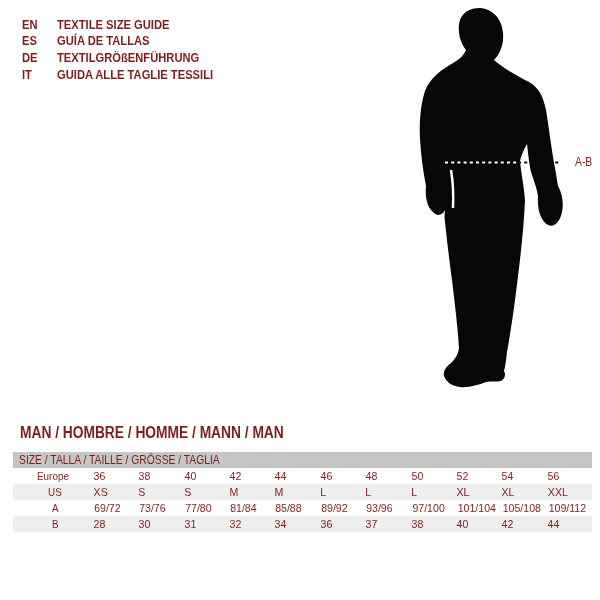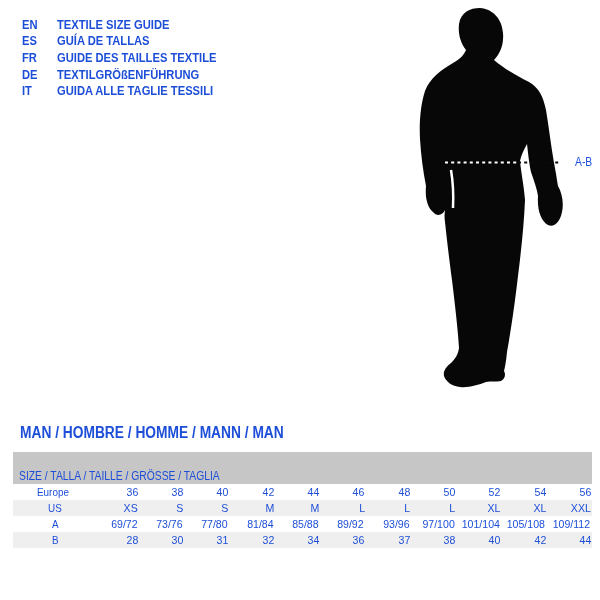--- a/index.html
+++ b/index.html
@@ -1,65 +1,61 @@
 <!DOCTYPE html>
 <html><head>
 <meta charset="utf-8">
 <style>
   html,body { margin:0; padding:0; }
   .stage {
     position:relative; width:600px; height:600px; background:#ffffff;
-    font-family:"Liberation Sans", sans-serif; color:#1d4ed8; overflow:hidden;
+    font-family:"Liberation Sans", sans-serif; color:#7f1d1d; overflow:hidden;
   }
   .cnd { display:inline-block; transform:scaleX(0.86); transform-origin:0 50%; white-space:nowrap; }
   .cndc { display:inline-block; transform:scaleX(0.92); transform-origin:50% 50%; white-space:nowrap; }
 
   .lang-block { position:absolute; left:22px; top:16px; }
   .lang-row { display:flex; height:16.6px; align-items:center; font-weight:bold; font-size:13px; }
   .lang-row .code { width:35px; flex:0 0 35px; }
 
   .cat-title { position:absolute; left:20px; top:106px; font-size:13.5px; font-weight:bold; }
 
   .fig-svg { position:absolute; left:400px; top:0px; width:200px; height:400px; }
   .ab-label { position:absolute; left:575px; top:155px; font-size:12px; font-weight:400; }
 
   .man-title { position:absolute; left:20px; top:424px; font-size:16px; font-weight:bold; }
 
   table.size-table {
     position:absolute; left:13px; top:452px; width:579px;
     border-collapse:collapse; table-layout:fixed; font-size:11.5px;
   }
   table.size-table th {
-    height:16px; background:#c6c6c6; text-align:left; padding:16px 0 0 6px;
+    height:16px; background:#c6c6c6; text-align:left; padding:0 0 0 6px;
     font-weight:400; font-size:12px;
   }
-  table.size-table td { height:16px; padding:0; text-align:right; font-weight:400; }
+  table.size-table td { height:16px; padding:0; text-align:left; font-weight:400; }
   table.size-table td.rowlbl { text-align:center; padding-left:6px; }
   table.size-table col.lblcol { width:80px; }
   tr.stripe { background:#efefef; }
 
   .notes { position:absolute; left:20px; top:553px; font-size:12.5px; font-weight:bold; line-height:16.5px; }
 </style>
 </head>
 <body>
 
 <div class="stage">
 
   <div class="lang-block">
     <div class="lang-row">
       <span class="code"><span class="cnd">EN</span></span>
       <span class="cnd">TEXTILE SIZE GUIDE</span>
     </div>
     <div class="lang-row">
       <span class="code"><span class="cnd">ES</span></span>
       <span class="cnd">GUÍA DE TALLAS</span>
-    </div>
-    <div class="lang-row">
-      <span class="code"><span class="cnd">FR</span></span>
-      <span class="cnd">GUIDE DES TAILLES TEXTILE</span>
     </div>
     <div class="lang-row">
       <span class="code"><span class="cnd">DE</span></span>
       <span class="cnd">TEXTILGRÖßENFÜHRUNG</span>
     </div>
     <div class="lang-row">
       <span class="code"><span class="cnd">IT</span></span>
       <span class="cnd">GUIDA ALLE TAGLIE TESSILI</span>
     </div>
   </div>

